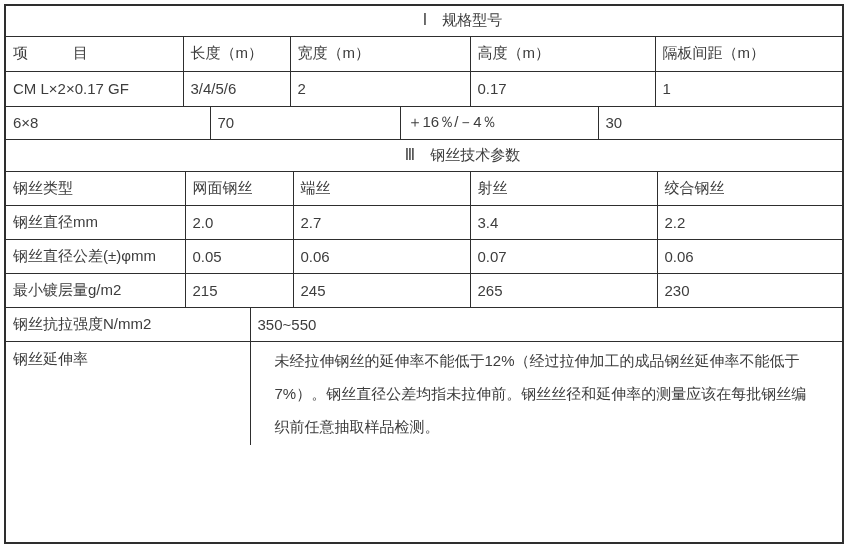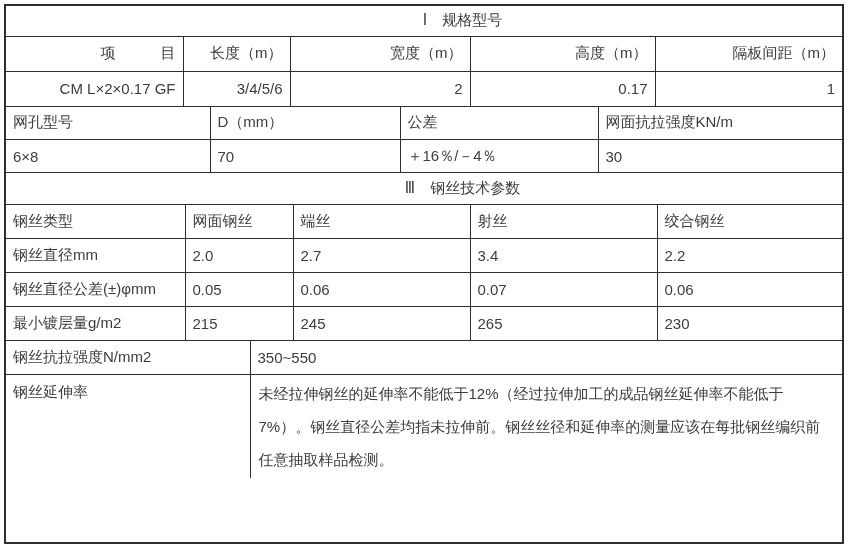--- a/index.html
+++ b/index.html
@@ -38,26 +38,26 @@
   td:last-child{border-right:none;}
   td.title{
     border-right:none;
     text-align:center;
     padding-left:84px; 
   }
   tr.h30{height:30px;}
   tr.h31{height:31px;}
   tr.h33{height:33px;}
   tr.h34{height:34px;}
-  tr.h35{height:35px;text-align:right;}
+  tr.h35{height:35px;}
   .t4 td.note{
     white-space:normal;
     line-height:33px;
     vertical-align:top;
-    padding:2px 8px;
+    padding:2px 24px;
   }
   .t4 td.note-label{
     vertical-align:top;
     padding-top:8px;
   }
   .t4 tr:last-child td{border-bottom:none;}
 </style>
 </head>
 <body>
 
@@ -93,26 +93,20 @@
     </table>
 
   <table class="t2">
     <colgroup>
       <col style="width:204px">
         <col style="width:190px">
         <col style="width:198px">
         <col style="width:244px">
     </colgroup>
     <tbody>
-    <tr class="h33">
-      <td>网孔型号</td>
-      <td>D（mm）</td>
-      <td>公差</td>
-      <td>网面抗拉强度KN/m</td>
-    </tr>
     <tr class="h33">
       <td>6×8</td>
       <td>70</td>
       <td>＋16％/－4％</td>
       <td>30</td>
     </tr>
   </tbody>
     </table>
 
   <table class="t3">

